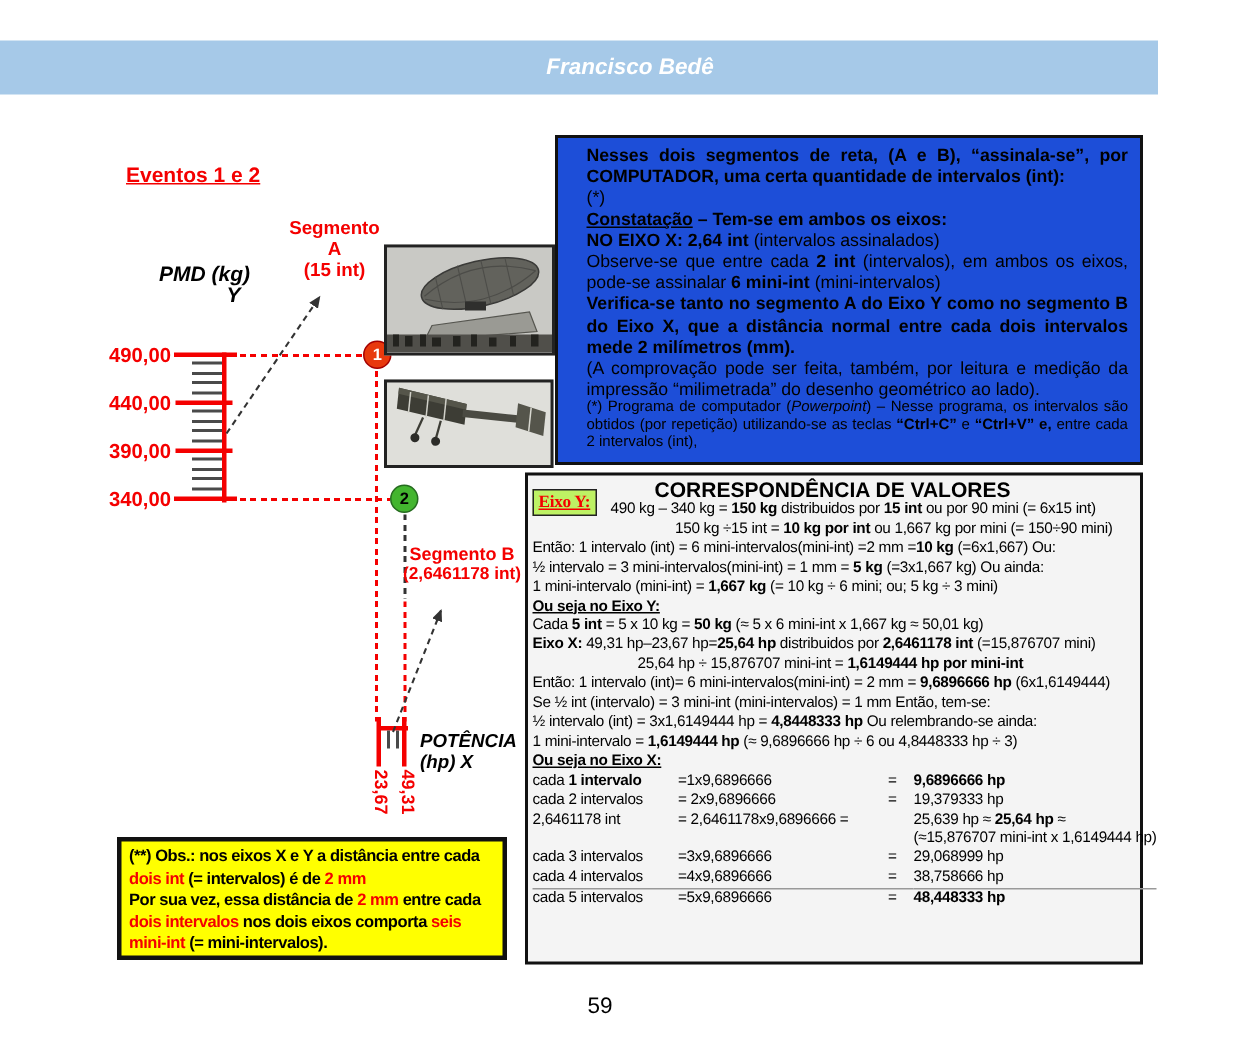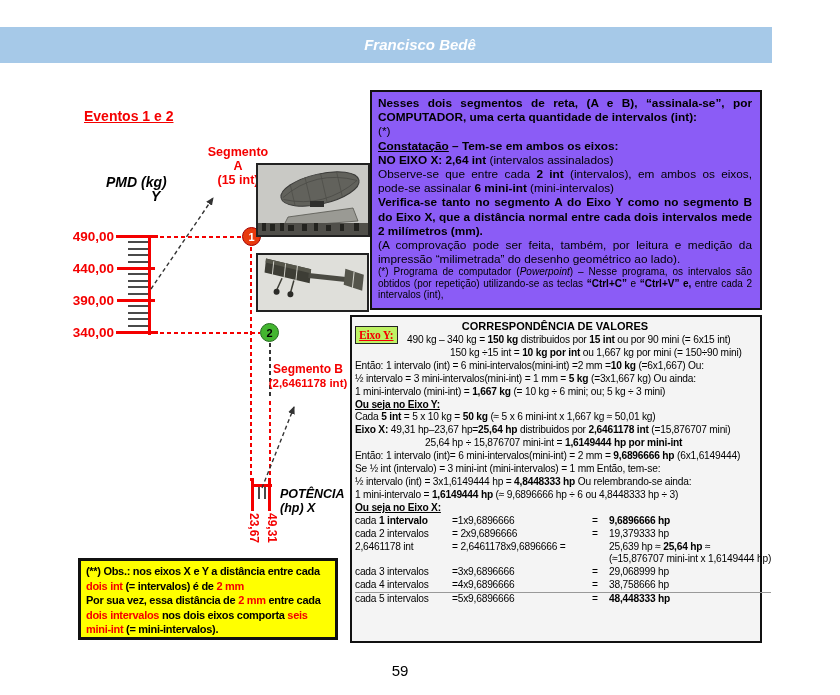--- a/index.html
+++ b/index.html
@@ -36,29 +36,29 @@
   .marker{width:19px;height:19px;border-radius:50%;text-align:center;line-height:18px;
           font-size:11px;font-weight:bold;box-sizing:border-box;}
   .m1{background:#E8390D;border:1.5px solid #A50000;color:#fff;}
   .m2{background:#43B52F;border:1.5px solid #256B1F;color:#000;}
 
   .photo{border:2px solid #222;background:#cfcfcb;overflow:hidden;}
   .photo svg{display:block;}
 
   
   .infobox{left:370px;top:90px;width:392px;height:220px;border:2px solid #111;box-sizing:border-box;
-           padding:4px 8px 2px 6px;font-size:11.8px;line-height:14.2px;background:#8b5cf6;}
+           padding:4px 8px 2px 19px;font-size:11.8px;line-height:14.2px;background:#1d4ed8;}
   .infobox p{margin:0;text-align:justify;}
   .infobox p.small{font-size:10px;line-height:11.5px;text-align:justify;}
 
   
   .corrbox{left:350px;top:315px;width:412px;height:328px;border:2px solid #111;box-sizing:border-box;
            background:#F4F4F4;padding:2px 5px 2px 3px;font-size:10.2px;line-height:12.9px;
            letter-spacing:-0.2px;}
-  .corr-title{text-align:center;font-size:11px;font-weight:bold;letter-spacing:0;line-height:15px;}
+  .corr-title{text-align:center;font-size:14px;font-weight:bold;letter-spacing:0;line-height:15px;}
   .cline{margin:0;}
   .chip{left:3px;top:9px;background:#bef264;border:1.5px solid #222;padding:0 3px;
         font-size:11.5px;font-weight:bold;color:#F40000;text-decoration:underline;line-height:16px;font-family:Liberation Serif, serif;}
   .ctable{display:grid;grid-template-columns:97px 140px 17px 1fr;}
   .ctable>div{white-space:nowrap;}
   .hairline{border-top:1px solid #999;}
 
   
   .obsbox{left:78px;top:558px;width:260px;height:82px;border:3px solid #111;box-sizing:border-box;
           background:#FFFF00;padding:3px 5px;font-size:11px;line-height:14.6px;
@@ -72,21 +72,21 @@
 <body>
 
 <div class="page">
 
   <div class="header">
     <div class="header-title">Francisco Bedê</div>
   </div>
 
   <div class="abs events">Eventos 1 e 2</div>
 
-  <div class="abs seg-label" style="left:188px;top:145px;width:70px;font-size:12.5px;margin-left:15px;">
+  <div class="abs seg-label" style="left:188px;top:145px;width:70px;font-size:12.5px;">
     <div>Segmento A</div>
     <div>(15 int)</div>
   </div>
 
   <div class="abs pmd">
     <div>PMD  (kg)</div>
     <div class="pmd-y">Y</div>
   </div>
 
   <div class="abs ylab" style="left:68px;top:229px;">490,00</div>

